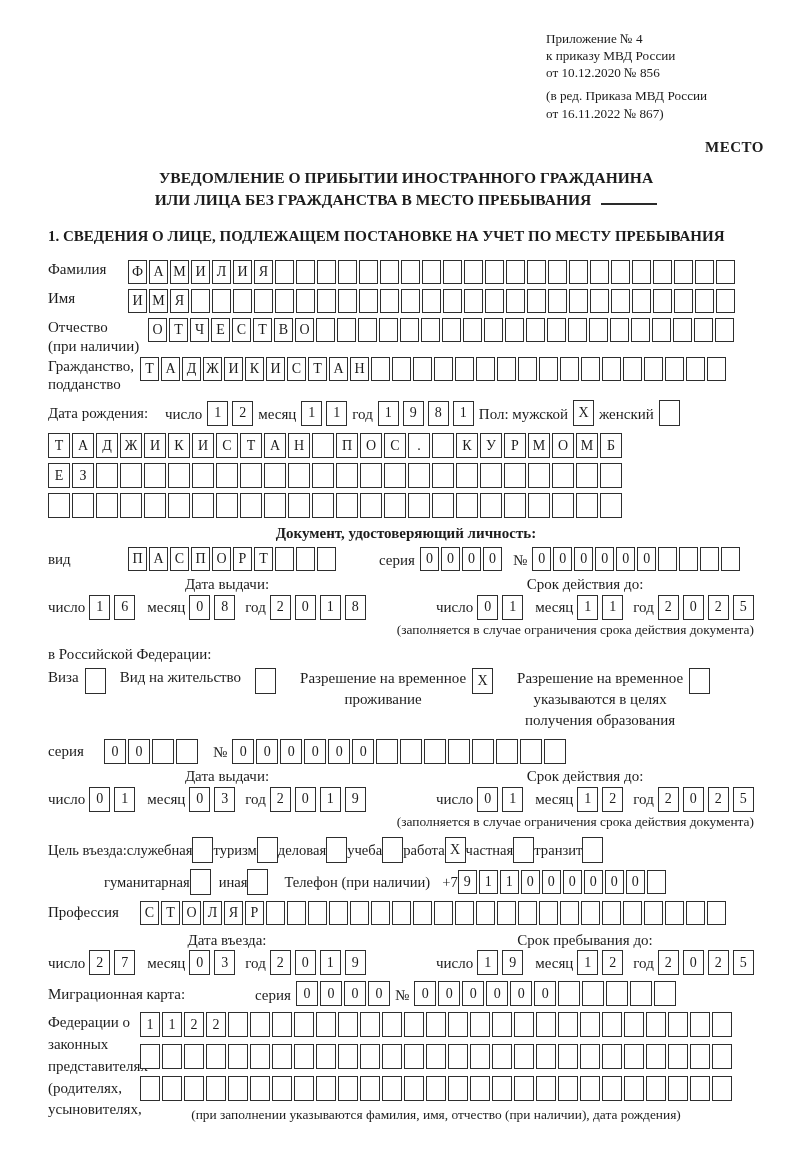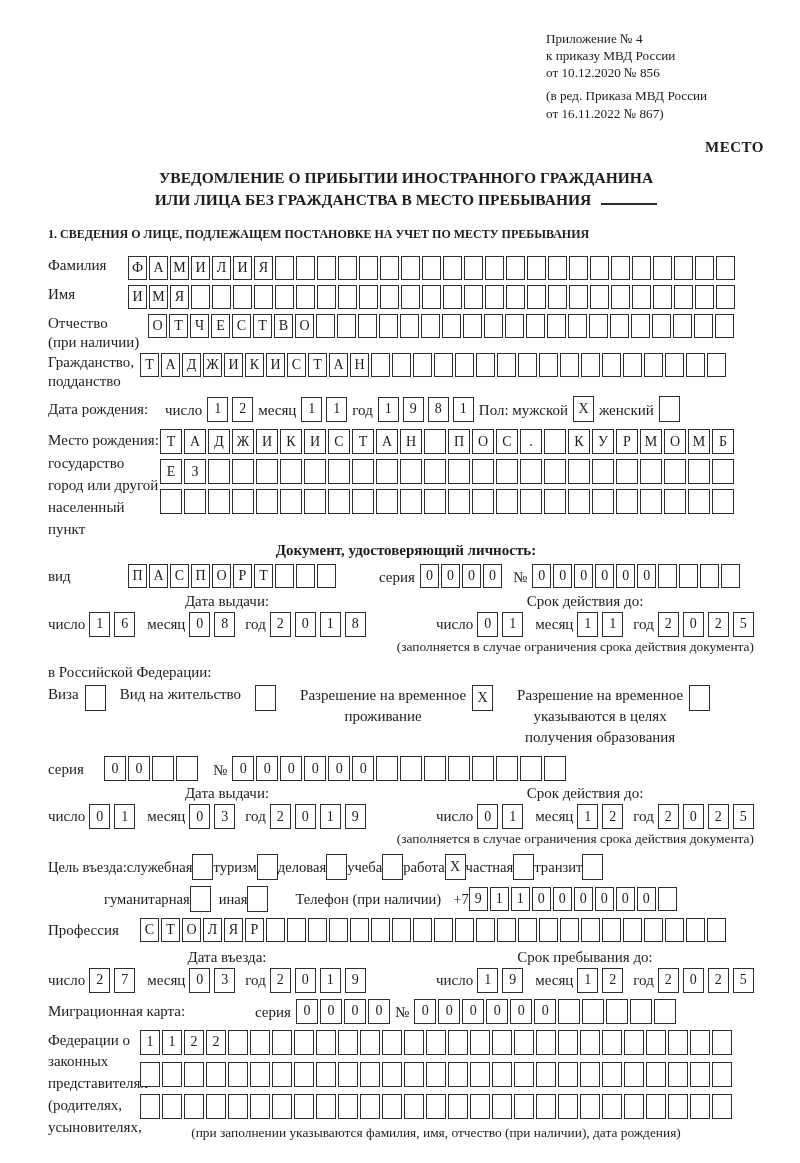--- a/index.html
+++ b/index.html
@@ -32,21 +32,21 @@
   .frow{display:flex;align-items:flex-start;margin:0 0 5px 0;}
   .flabel{flex:none;}
   .w80{width:80px;}  .w100{width:100px;} .w92{width:92px;} .w112{width:112px;} .w56{width:56px;} .w170{width:172px;}
   .dlbl{flex:none;padding:2px 5px 0 5px;}
   .stack>.boxrow{display:flex;margin-bottom:5px;}
   .law-ref{margin-left:auto;width:218px;font-size:13.2px;line-height:1.3;}
   .law-ref .grp2{margin-top:6px;}
   .forma{text-align:right;font-weight:bold;margin:16px 0 10px 0;font-size:15px;letter-spacing:.5px;}
   .title{text-align:center;font-weight:bold;font-size:15.5px;line-height:1.45;margin:4px 0 16px 0;}
   .blank-line{display:inline-block;width:56px;border-bottom:2px solid #2a2a2a;margin-left:10px;}
-  .sec-heading{font-weight:bold;font-size:12px;margin:0 0 14px 0;}
+  .sec-heading{font-weight:bold;font-size:15px;margin:0 0 14px 0;}
   .center-bold{text-align:center;font-weight:bold;margin:0 0 4px 0;}
   .dateheads{display:flex;margin:2px 0 1px 0;}
   .dh{width:50%;text-align:center;}
   .daterow{display:flex;margin-bottom:2px;}
   .half{display:flex;align-items:center;gap:4px;width:50%;}
   .note{text-align:right;font-size:13.4px;padding-right:10px;margin:0 0 6px 0;}
   .intro{margin:2px 0 2px 0;line-height:1.45;}
   .visa-row{display:flex;align-items:flex-start;margin:2px 0 8px 0;}
   .vopt{text-align:center;line-height:1.4;}
   .mlxs{margin-left:6px;} .mls{margin-left:14px;text-align:center;} .mlm{margin-left:24px;}
@@ -244,26 +244,20 @@
     <span class="boxrow cbx">
         <span class="bx">X</span>
       </span>
     <span class="dlbl">женский</span>
     <span class="boxrow cbx">
         <span class="bx"></span>
       </span>
   </div>
 
   <div class="frow" style="margin-bottom:1px;">
-    <div class="flabel w112" style="line-height:1.48;">
-      <div>Место рождения:</div>
-      <div>государство</div>
-      <div>город или другой</div>
-      <div>населенный пункт</div>
-    </div>
     <div class="stack">
       <div class="boxrow sz-l">
           <span class="bx">Т</span>
           <span class="bx">А</span>
           <span class="bx">Д</span>
           <span class="bx">Ж</span>
           <span class="bx">И</span>
           <span class="bx">К</span>
           <span class="bx">И</span>
           <span class="bx">С</span>
@@ -560,21 +554,21 @@
 
   <div class="purpose-row" style="padding-left:56px;">
     <span>гуманитарная</span>
     <span class="boxrow cbx">
         <span class="bx"></span>
       </span>
     <span style="margin-left:8px;">иная</span>
     <span class="boxrow cbx">
         <span class="bx"></span>
       </span>
-    <span style="margin-left:27px;">Телефон (при наличии)</span>
+    <span style="margin-left:16px;">Телефон (при наличии)</span>
     <span style="margin-left:12px;">+7</span>
     <span class="boxrow">
         <span class="bx">9</span>
         <span class="bx">1</span>
         <span class="bx">1</span>
         <span class="bx">0</span>
         <span class="bx">0</span>
         <span class="bx">0</span>
         <span class="bx">0</span>
         <span class="bx">0</span>

